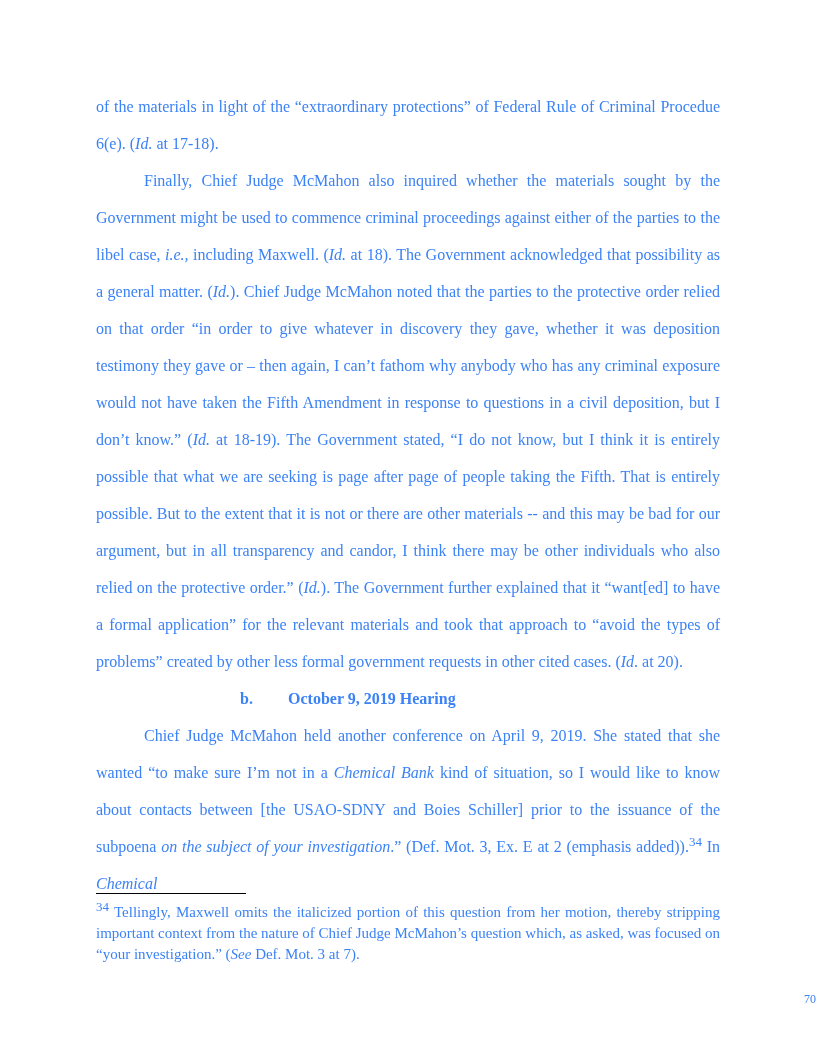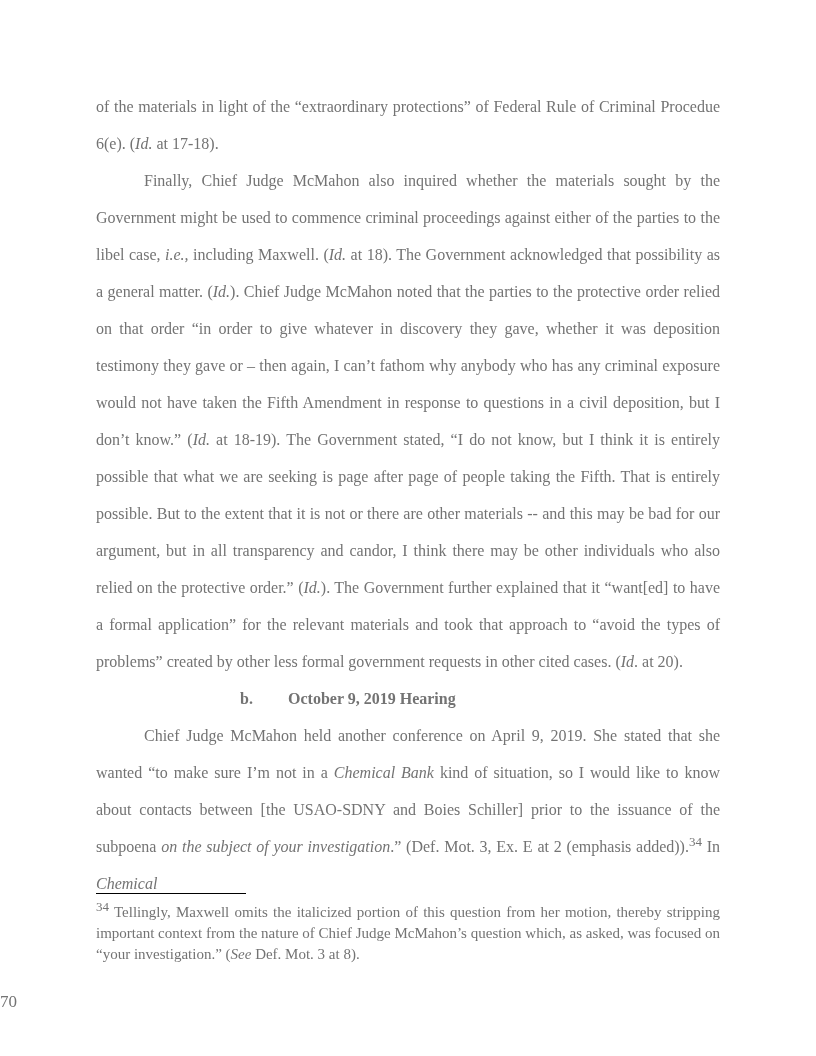--- a/index.html
+++ b/index.html
@@ -1,21 +1,21 @@
 <!DOCTYPE html>
 <html><head>
 <meta charset="utf-8">
 <style>
   html, body { margin: 0; padding: 0; background: #ffffff; }
   .page {
     position: relative;
     width: 816px;
     height: 1056px;
     background: #ffffff;
-    color: #737373;
+    color: #3b82f6;
     font-family: "Liberation Serif", "DejaVu Serif", serif;
     overflow: hidden;
   }
   .content {
     position: absolute;
     left: 96px;
     top: 88px;
     width: 624px;
     font-size: 16px;
     line-height: 37px;
@@ -54,38 +54,38 @@
     margin: 0;
     font-size: 15px;
     line-height: 21px;
     text-align: justify;
   }
   .page-number {
     position: absolute;
     left: 0;
     right: 0;
     top: 992px;
-    text-align: left;
-    font-size: 17px;
+    text-align: right;
+    font-size: 12px;
   }
 </style>
 </head>
 <body>
 
 <div class="page">
 
   <div class="content">
     <p class="para noindent"><span>of the materials in light of the “extraordinary protections” of Federal Rule of Criminal Procedue 6(e).  (</span><span class="italic">Id.</span><span> at 17-18).</span></p>
     <p class="para indent"><span>Finally, Chief Judge McMahon also inquired whether the materials sought by the Government might be used to commence criminal proceedings against either of the parties to the libel case, </span><span class="italic">i.e.,</span><span> including Maxwell.  (</span><span class="italic">Id.</span><span> at 18).  The Government acknowledged that possibility as a general matter.  (</span><span class="italic">Id.</span><span>).  Chief Judge McMahon noted that the parties to the protective order relied on that order “in order to give whatever in discovery they gave, whether it was deposition testimony they gave or – then again, I can’t fathom why anybody who has any criminal exposure would not have taken the Fifth Amendment in response to questions in a civil deposition, but I don’t know.”  (</span><span class="italic">Id.</span><span> at 18-19).  The Government stated, “I do not know, but I think it is entirely possible that what we are seeking is page after page of people taking the Fifth.  That is entirely possible.  But to the extent that it is not or there are other materials -- and this may be bad for our argument, but in all transparency and candor, I think there may be other individuals who also relied on the protective order.”  (</span><span class="italic">Id.</span><span>).  The Government further explained that it “want[ed] to have a formal application” for the relevant materials and took that approach to “avoid the types of problems” created by other less formal government requests in other cited cases.  (</span><span class="italic">Id</span><span>. at 20).</span></p>
     <div class="heading">
       <span class="h-label">b.</span><span class="h-title">October 9, 2019 Hearing</span>
     </div>
     <p class="para indent"><span>Chief Judge McMahon held another conference on April 9, 2019.  She stated that she wanted “to make sure I’m not in a </span><span class="italic">Chemical Bank</span><span> kind of situation, so I would like to know about contacts between [the USAO-SDNY and Boies Schiller] prior to the issuance of the subpoena </span><span class="italic">on the subject of your investigation</span><span>.”  (Def. Mot. 3, Ex. E at 2 (emphasis added)).</span><sup>34</sup><span>  In </span><span class="italic">Chemical</span></p>
   </div>
 
   <div class="footnote-area">
     <div class="fn-sep"></div>
-    <p class="fn-text"><sup>34</sup><span> Tellingly, Maxwell omits the italicized portion of this question from her motion, thereby stripping important context from the nature of Chief Judge McMahon’s question which, as asked, was focused on “your investigation.”  (</span><span class="italic">See</span><span> Def. Mot. 3 at 8).</span></p>
+    <p class="fn-text"><sup>34</sup><span> Tellingly, Maxwell omits the italicized portion of this question from her motion, thereby stripping important context from the nature of Chief Judge McMahon’s question which, as asked, was focused on “your investigation.”  (</span><span class="italic">See</span><span> Def. Mot. 3 at 7).</span></p>
   </div>
 
   <div class="page-number">70</div>
 
 </div>
 
 </body></html>

